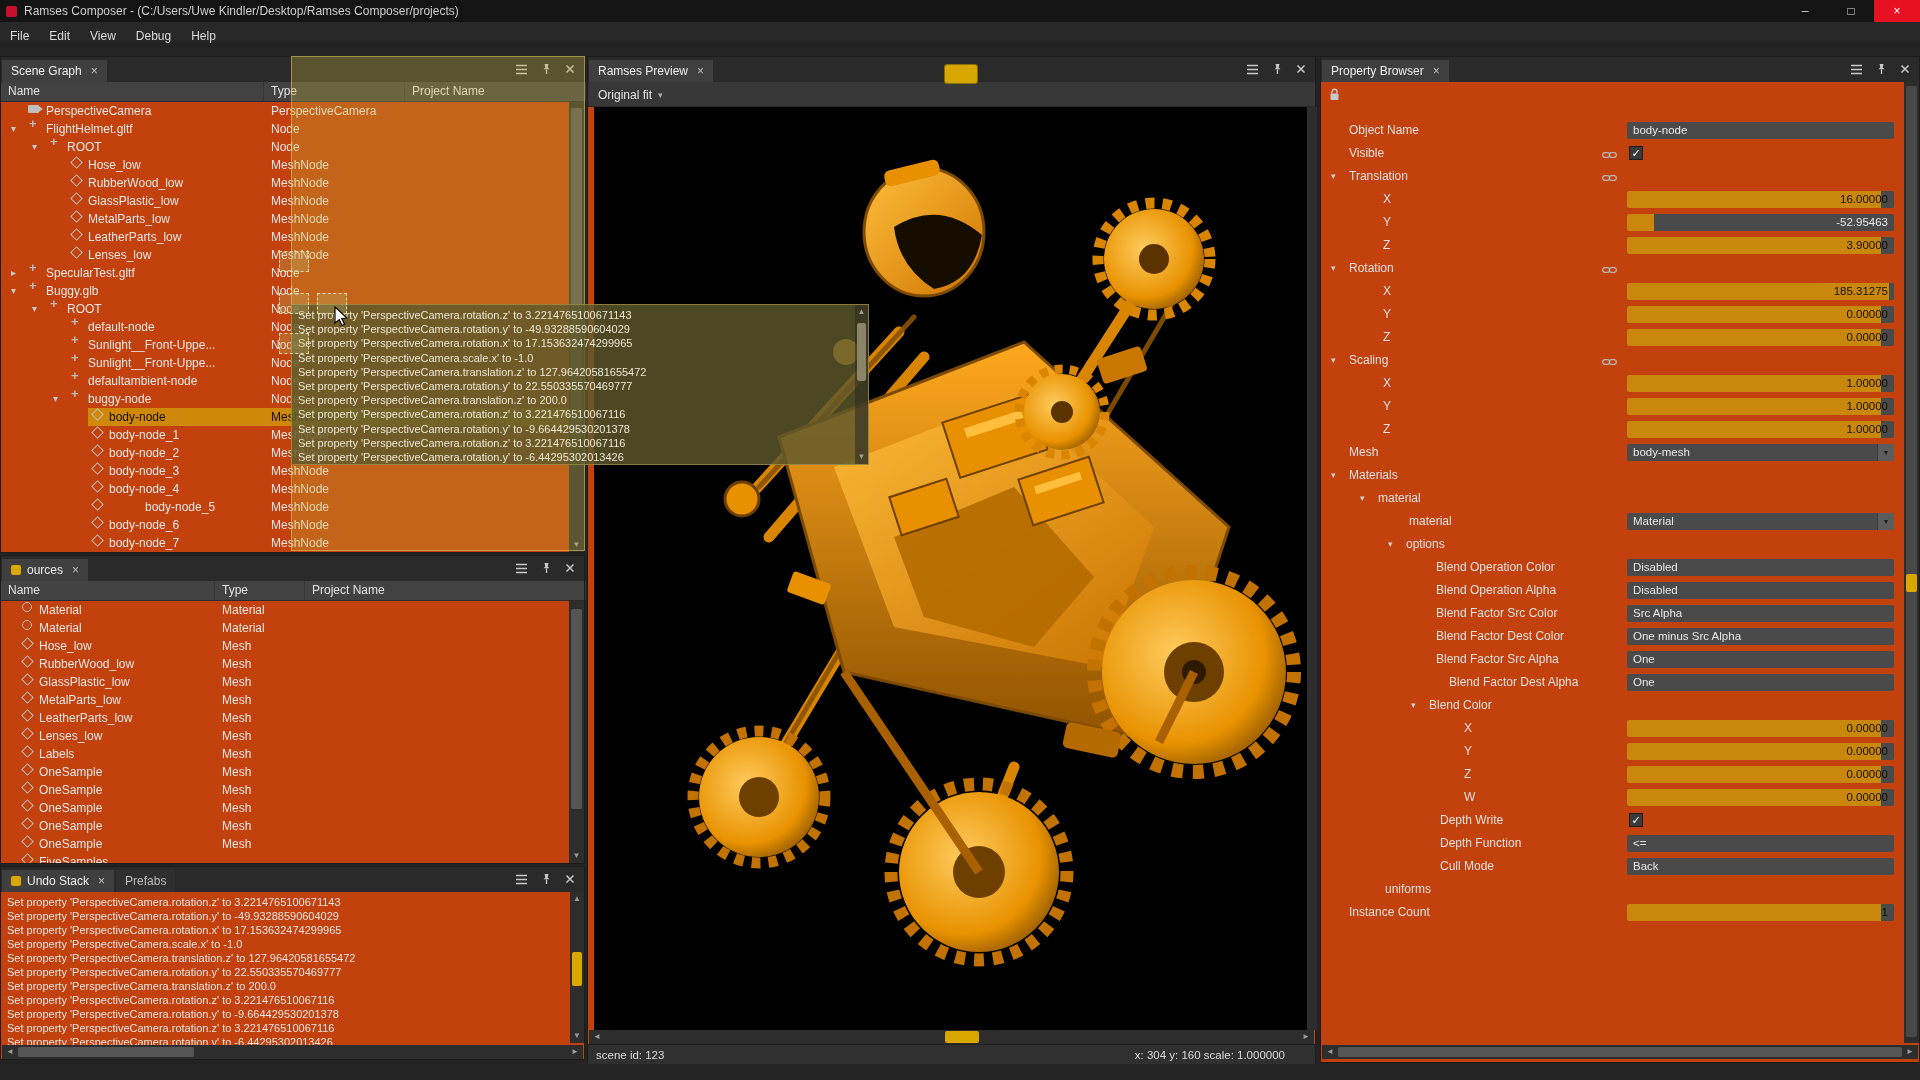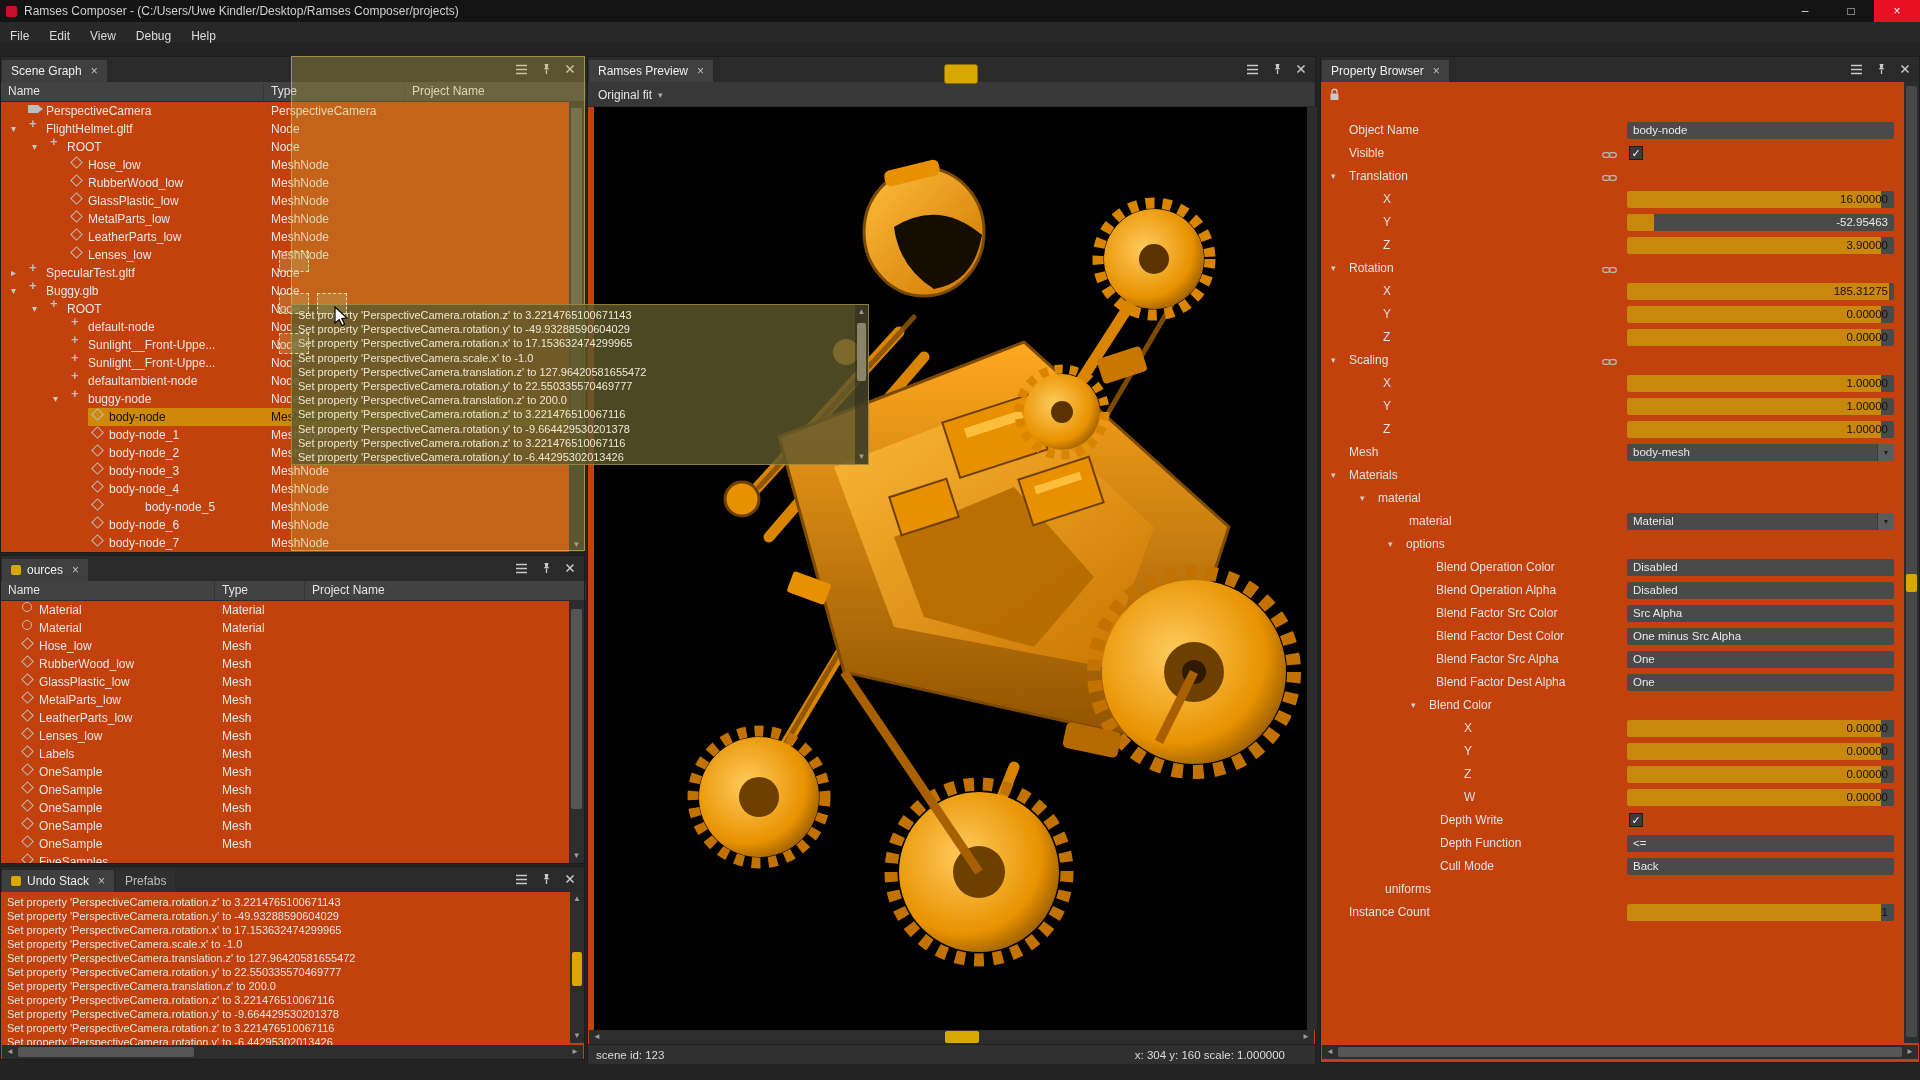--- a/index.html
+++ b/index.html
@@ -762,21 +762,21 @@
             <span class="pcval">One minus Src Alpha</span>
           </div>
         </div>
         <div class="prow">
           <span class="plabel" style="left: 115px;">Blend Factor Src Alpha</span>
           <div class="pcombo">
             <span class="pcval">One</span>
           </div>
         </div>
         <div class="prow">
-          <span class="plabel" style="left: 115px;">Blend Factor Dest Alpha</span>
+          <span class="plabel" style="left: 128px;">Blend Factor Dest Alpha</span>
           <div class="pcombo">
             <span class="pcval">One</span>
           </div>
         </div>
         <div class="prow">
           <span class="pchev" style="left: 90px;">▾</span>
           <span class="plabel" style="left: 108px;">Blend Color</span>
         </div>
         <div class="prow">
           <span class="plabel" style="left: 143px;">X</span>

